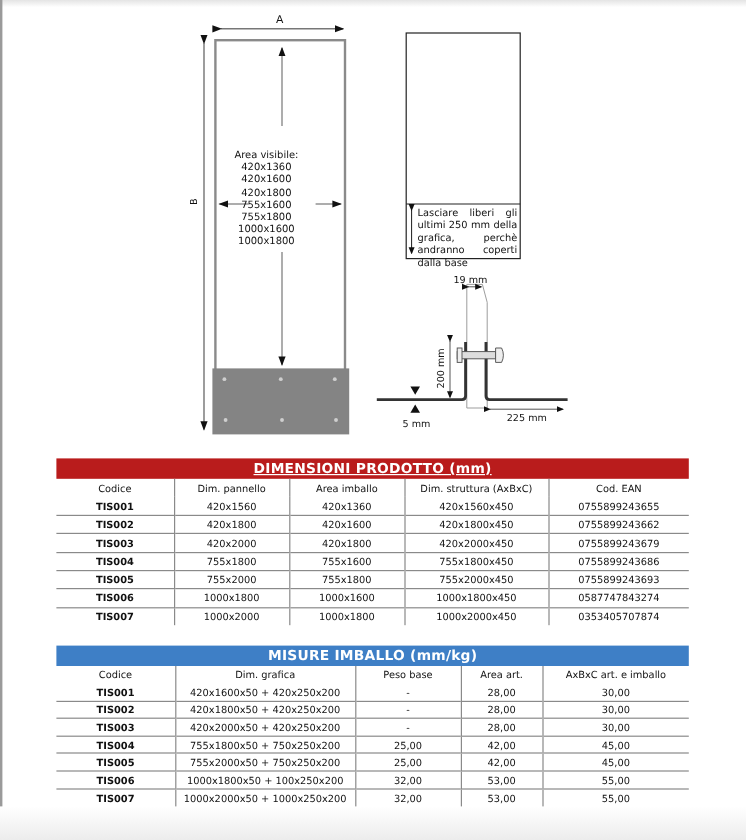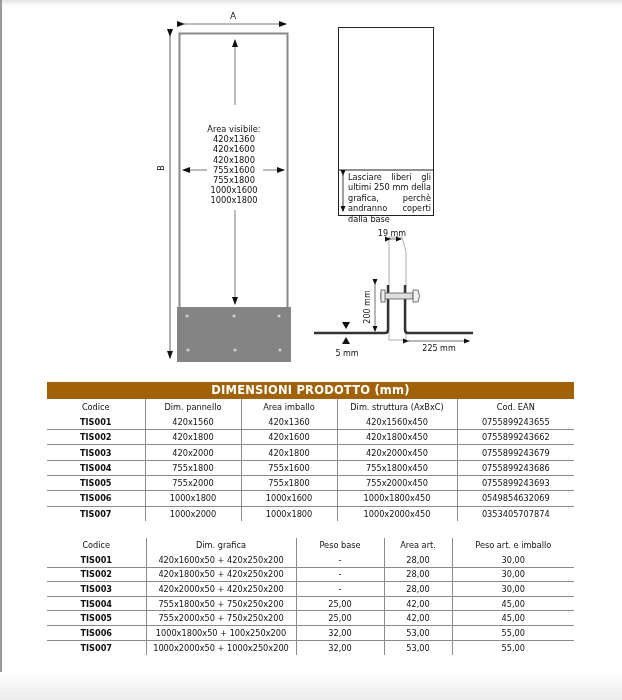--- a/index.html
+++ b/index.html
@@ -9,21 +9,21 @@
     font-family:"DejaVu Sans", sans-serif;
     color:#111;
   }
   .topshade { position:absolute; left:0; top:0; width:622px; height:6px;
     background:linear-gradient(#e4e4e4,#ffffff); }
   .bottomshade { position:absolute; left:0; top:672px; width:622px; height:28px;
     background:linear-gradient(#ffffff,#ececec); }
   .leftedge { position:absolute; left:0; top:0; width:2px; height:700px; background:#9a9a9a; }
   svg { position:absolute; left:0; top:0; }
   .diag-text { font-family:"DejaVu Sans", sans-serif; fill:#111; }
-  .area-text { position:absolute; left:183px; top:124px; width:102px; text-align:center;
+  .area-text { position:absolute; left:171px; top:124px; width:102px; text-align:center;
     font-size:8.3px; line-height:10.2px; color:#111; }
   .note { position:absolute; left:348px; top:172px; width:83px; font-size:8.2px; line-height:10.4px;
     color:#111; text-align:justify; }
   .table-wrap { position:absolute; left:47px; width:527px; }
   .table-title { height:17px; background:#3e7fc6; color:#fff; font-weight:bold; font-size:11.5px;
     text-align:center; line-height:17px; letter-spacing:0.2px; }
   table { border-collapse:collapse; width:100%; table-layout:fixed; }
   td, th { font-size:8.2px; text-align:center; padding:0; color:#111; }
   th { font-weight:normal; }
   tr { border-bottom:1.5px solid #8a8a8a; }
@@ -121,21 +121,21 @@
   <div>420x1800</div>
   <div>755x1600</div>
   <div>755x1800</div>
   <div>1000x1600</div>
   <div>1000x1800</div>
 </div>
 
 <div class="note">Lasciare liberi gli ultimi 250 mm della grafica, perchè andranno coperti dalla base</div>
 
 <div class="table-wrap" id="t1">
-  <div class="table-title" style="background: #a16207;">DIMENSIONI PRODOTTO (mm)</div>
+  <div class="table-title" style="background: #b91c1c; text-decoration: underline;">DIMENSIONI PRODOTTO (mm)</div>
   <table>
     <colgroup>
         <col style="width:98px">
         <col style="width:96px">
         <col style="width:96px">
         <col style="width:120px">
         <col style="width:117px">
       </colgroup>
     <thead>
       <tr>
@@ -180,49 +180,50 @@
           <td>755x2000</td>
           <td>755x1800</td>
           <td>755x2000x450</td>
           <td>0755899243693</td>
         </tr>
         <tr>
           <td class="code">TIS006</td>
           <td>1000x1800</td>
           <td>1000x1600</td>
           <td>1000x1800x450</td>
-          <td>0549854632069</td>
+          <td>0587747843274</td>
         </tr>
         <tr>
           <td class="code">TIS007</td>
           <td>1000x2000</td>
           <td>1000x1800</td>
           <td>1000x2000x450</td>
           <td>0353405707874</td>
         </tr>
       </tbody>
   </table>
 </div>
 
 <div class="table-wrap" id="t2">
+  <div class="table-title" style="background: rgb(62, 127, 198);">MISURE IMBALLO (mm/kg)</div>
   <table>
     <colgroup>
         <col style="width:99px">
         <col style="width:150px">
         <col style="width:88px">
         <col style="width:68px">
         <col style="width:122px">
       </colgroup>
     <thead>
       <tr>
         <th>Codice</th>
         <th>Dim. grafica</th>
         <th>Peso base</th>
         <th>Area art.</th>
-        <th>Peso art. e imballo</th>
+        <th>AxBxC art. e imballo</th>
       </tr>
     </thead>
     <tbody id="t2body">
         <tr>
           <td class="code">TIS001</td>
           <td>420x1600x50 + 420x250x200</td>
           <td>-</td>
           <td>28,00</td>
           <td>30,00</td>
         </tr>

